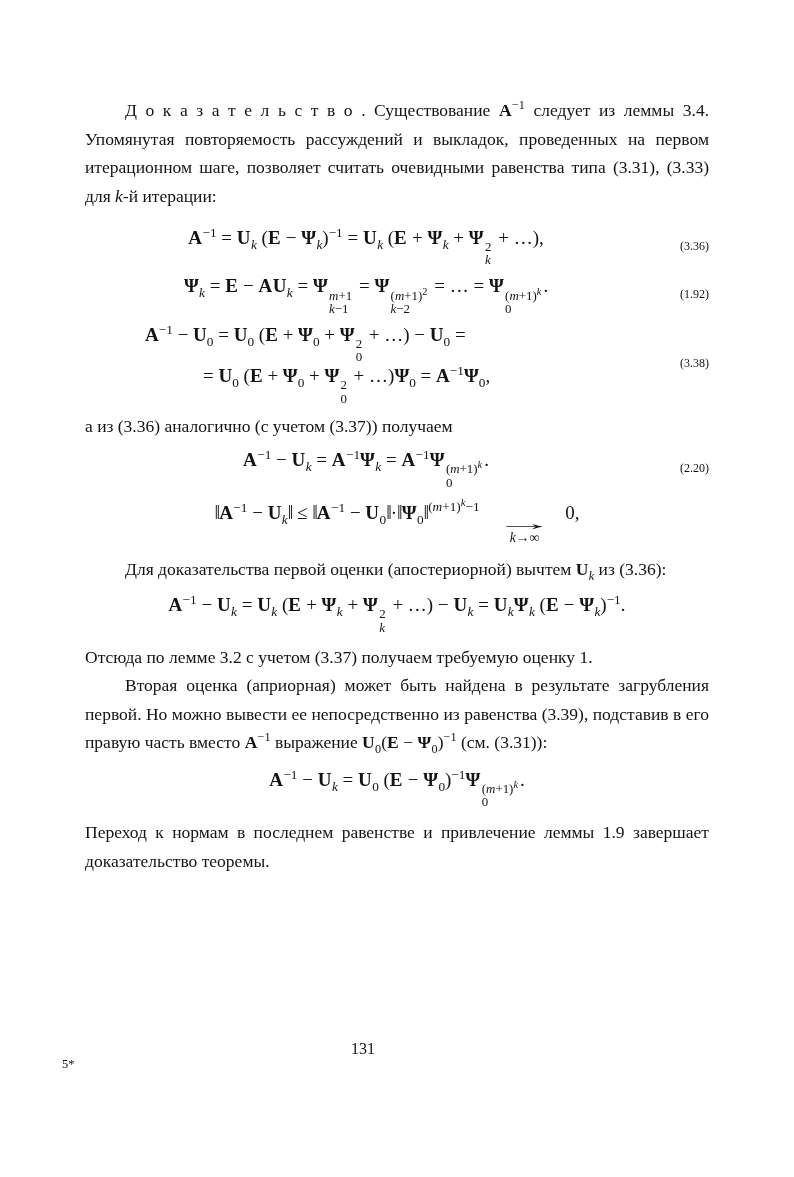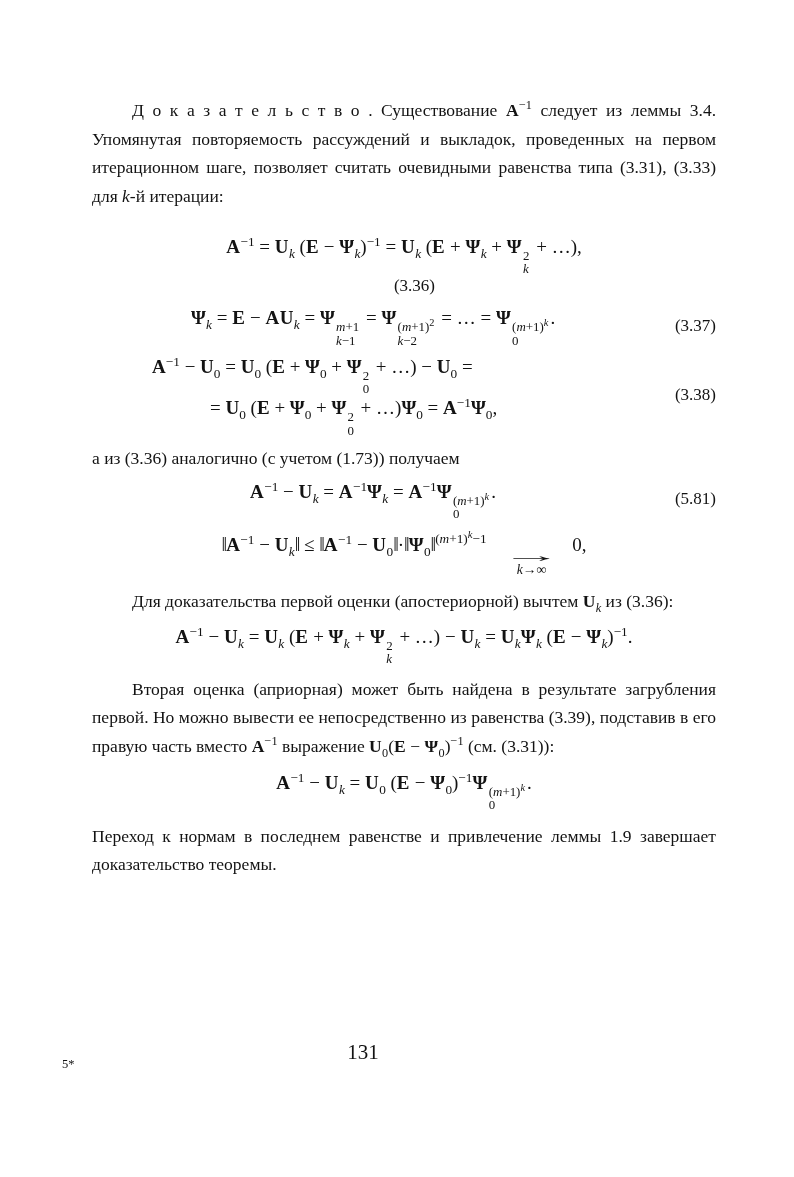--- a/index.html
+++ b/index.html
@@ -7,42 +7,42 @@
     position:relative;
     width:794px;height:1177px;
     background:#ffffff;
     color:#131313;
     font-family:"Liberation Serif", serif;
     overflow:hidden;
     margin:0 auto;
   }
   .content{
     position:absolute;
-    left:92px;top:96px;width:624px;
+    left:85px;top:96px;width:624px;
   }
   p{
     margin:0;
     font-size:17.5px;
     line-height:28.5px;
     text-align:justify;
   }
   p.indent{text-indent:40px;}
   p b{letter-spacing:.3px;}
   sub,sup{font-size:.7em;line-height:0;}
   sup sup{font-size:.8em;}
   
   .eqrow{
     display:flex;align-items:center;
     margin:7px 0;
     font-size:19px;
     line-height:1.35;
   }
   .eqbody{flex:1;text-align:center;white-space:nowrap;}
   .eqbody b{letter-spacing:.4px;}
-  .eqlabel{width:62px;text-align:right;font-size:17px;flex:none;}
+  .eqlabel{width:62px;text-align:right;font-size:12px;flex:none;}
   .eq38body{flex:1;text-align:left;}
   .eq38body .l1{padding-left:60px;}
   .eq38body .l2{padding-left:118px;}
   
   .stk{
     display:inline-flex;flex-direction:column;align-items:flex-start;
     font-size:.68em;line-height:1.02;vertical-align:-.55em;
     margin-left:1px;margin-right:2px;
   }
   .stk sup{font-size:.8em;}
@@ -50,100 +50,101 @@
   .norm{font-size:1.05em;letter-spacing:-1px;}
   
   .limarr{
     display:inline-flex;flex-direction:column;align-items:center;
     vertical-align:-.6em;line-height:1;margin:0 26px 0 30px;
   }
   .limarr .arr{display:block;transform:scaleX(3.2);transform-origin:center;}
   .limarr .lbl{display:block;font-size:.72em;font-style:italic;margin-top:-2px;}
   .pagenum{
     position:absolute;left:0;width:726px;top:1040px;
-    text-align:center;font-size:21px;
+    text-align:center;font-size:16px;
   }
   .sig{
     position:absolute;left:62px;top:1057px;
     font-size:12.5px;
   }
 </style>
 </head>
 <body>
 
 <div class="page">
   <div class="content">
 
     <p class="indent">Д о к а з а т е л ь с т в о .  Существование <b>A</b><sup>−1</sup> следует из леммы 3.4. Упомянутая повторяемость рассуждений и выкладок, проведенных на первом итерационном шаге, позволяет считать очевидными равенства типа (3.31), (3.33) для <i>k</i>-й итерации:</p>
 
-    <div class="eqrow" style="margin-top:24px;flex-direction:column;">
+    <div class="eqrow" style="margin-top:15px;">
       <div class="eqbody"><b>A</b><sup>−1</sup> = <b>U</b><sub><i>k</i></sub> (<b>E</b> − <b>Ψ</b><sub><i>k</i></sub>)<sup>−1</sup> = <b>U</b><sub><i>k</i></sub> (<b>E</b> + <b>Ψ</b><sub><i>k</i></sub> + <b>Ψ</b><span class="stk">
             <span>2</span>
             <span><i>k</i></span>
           </span> + …),</div>
       <div class="eqlabel">(3.36)</div>
     </div>
 
     <div class="eqrow">
       <div class="eqbody"><b>Ψ</b><sub><i>k</i></sub> = <b>E</b> − <b>AU</b><sub><i>k</i></sub> = <b>Ψ</b><span class="stk">
             <span><i>m</i>+1</span>
             <span><i>k</i>−1</span>
           </span> = <b>Ψ</b><span class="stk">
             <span>(<i>m</i>+1)<sup>2</sup></span>
             <span><i>k</i>−2</span>
           </span> = … = <b>Ψ</b><span class="stk">
             <span>(<i>m</i>+1)<sup><i>k</i></sup></span>
             <span>0</span>
           </span>.</div>
-      <div class="eqlabel">(3.37)</div>
+      <div class="eqlabel">(1.92)</div>
     </div>
 
 
     <div class="eqrow">
       <div class="eq38body">
         <div class="l1"><b>A</b><sup>−1</sup> − <b>U</b><sub>0</sub> = <b>U</b><sub>0</sub> (<b>E</b> + <b>Ψ</b><sub>0</sub> + <b>Ψ</b><span class="stk">
               <span>2</span>
               <span>0</span>
             </span> + …) − <b>U</b><sub>0</sub> =</div>
         <div class="l2">= <b>U</b><sub>0</sub> (<b>E</b> + <b>Ψ</b><sub>0</sub> + <b>Ψ</b><span class="stk">
               <span>2</span>
               <span>0</span>
             </span> + …)<b>Ψ</b><sub>0</sub> = <b>A</b><sup>−1</sup><b>Ψ</b><sub>0</sub>,</div>
       </div>
       <div class="eqlabel">(3.38)</div>
     </div>
 
-    <p>а из (3.36) аналогично (с учетом (1.73)) получаем</p>
+    <p>а из (3.36) аналогично (с учетом (3.37)) получаем</p>
 
     <div class="eqrow">
       <div class="eqbody"><b>A</b><sup>−1</sup> − <b>U</b><sub><i>k</i></sub> = <b>A</b><sup>−1</sup><b>Ψ</b><sub><i>k</i></sub> = <b>A</b><sup>−1</sup><b>Ψ</b><span class="stk">
             <span>(<i>m</i>+1)<sup><i>k</i></sup></span>
             <span>0</span>
           </span>.</div>
-      <div class="eqlabel">(5.81)</div>
+      <div class="eqlabel">(2.20)</div>
     </div>
 
 
     <div class="eqrow" style="margin:10px 0;">
       <div class="eqbody"><span class="norm">‖</span><b>A</b><sup>−1</sup> − <b>U</b><sub><i>k</i></sub><span class="norm">‖</span> ≤ <span class="norm">‖</span><b>A</b><sup>−1</sup> − <b>U</b><sub>0</sub><span class="norm">‖</span>·<span class="norm">‖</span><b>Ψ</b><sub>0</sub><span class="norm">‖</span><sup>(<i>m</i>+1)<sup><i>k</i></sup>−1</sup><span class="limarr">
             <span class="arr">→</span>
             <span class="lbl"><i>k</i>→∞</span>
           </span>0,</div>
     </div>
 
 
     <p class="indent">Для доказательства первой оценки (апостериорной) вычтем <b>U</b><sub><i>k</i></sub> из (3.36):</p>
 
     <div class="eqrow" style="margin:9px 0;">
       <div class="eqbody"><b>A</b><sup>−1</sup> − <b>U</b><sub><i>k</i></sub> = <b>U</b><sub><i>k</i></sub> (<b>E</b> + <b>Ψ</b><sub><i>k</i></sub> + <b>Ψ</b><span class="stk">
             <span>2</span>
             <span><i>k</i></span>
           </span> + …) − <b>U</b><sub><i>k</i></sub> = <b>U</b><sub><i>k</i></sub><b>Ψ</b><sub><i>k</i></sub> (<b>E</b> − <b>Ψ</b><sub><i>k</i></sub>)<sup>−1</sup>.</div>
     </div>
 
+    <p>Отсюда по лемме 3.2 с учетом (3.37) получаем требуемую оценку 1.</p>
 
     <p class="indent">Вторая оценка (априорная) может быть найдена в результате загрубления первой. Но можно вывести ее непосредственно из равенства (3.39), подставив в его правую часть вместо <b>A</b><sup>−1</sup> выражение <b>U</b><sub>0</sub>(<b>E</b> − <b>Ψ</b><sub>0</sub>)<sup>−1</sup> (см. (3.31)):</p>
 
     <div class="eqrow" style="margin:10px 0;">
       <div class="eqbody"><b>A</b><sup>−1</sup> − <b>U</b><sub><i>k</i></sub> = <b>U</b><sub>0</sub> (<b>E</b> − <b>Ψ</b><sub>0</sub>)<sup>−1</sup><b>Ψ</b><span class="stk">
             <span>(<i>m</i>+1)<sup><i>k</i></sup></span>
             <span>0</span>
           </span>.</div>
     </div>
 

